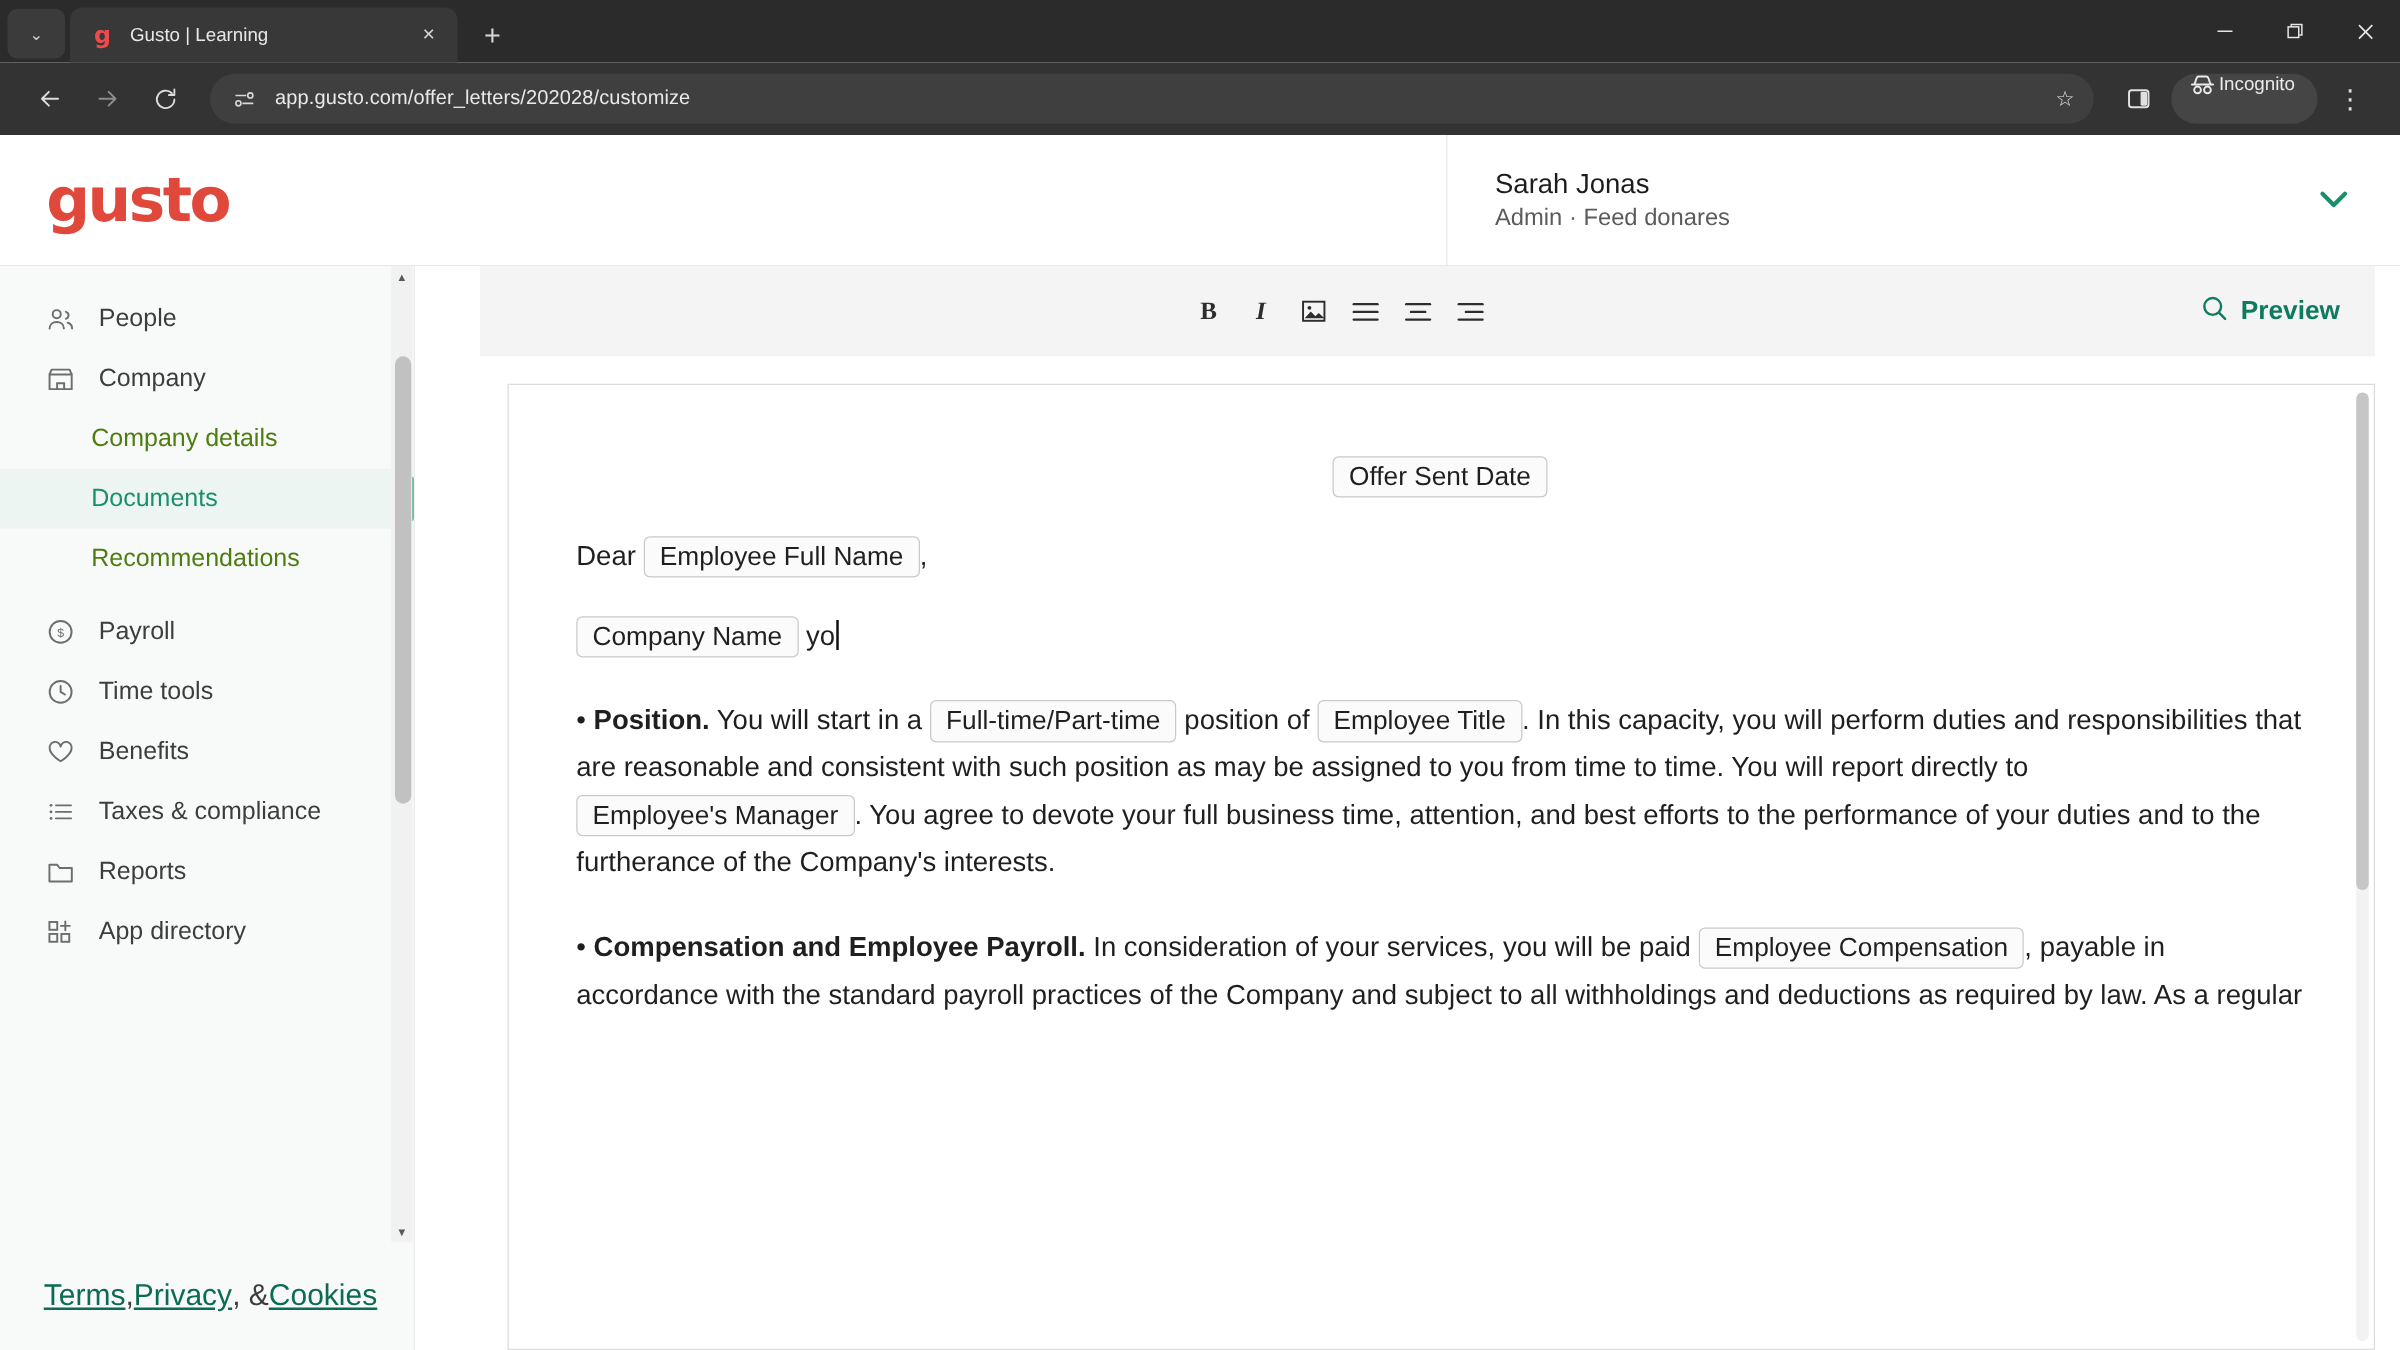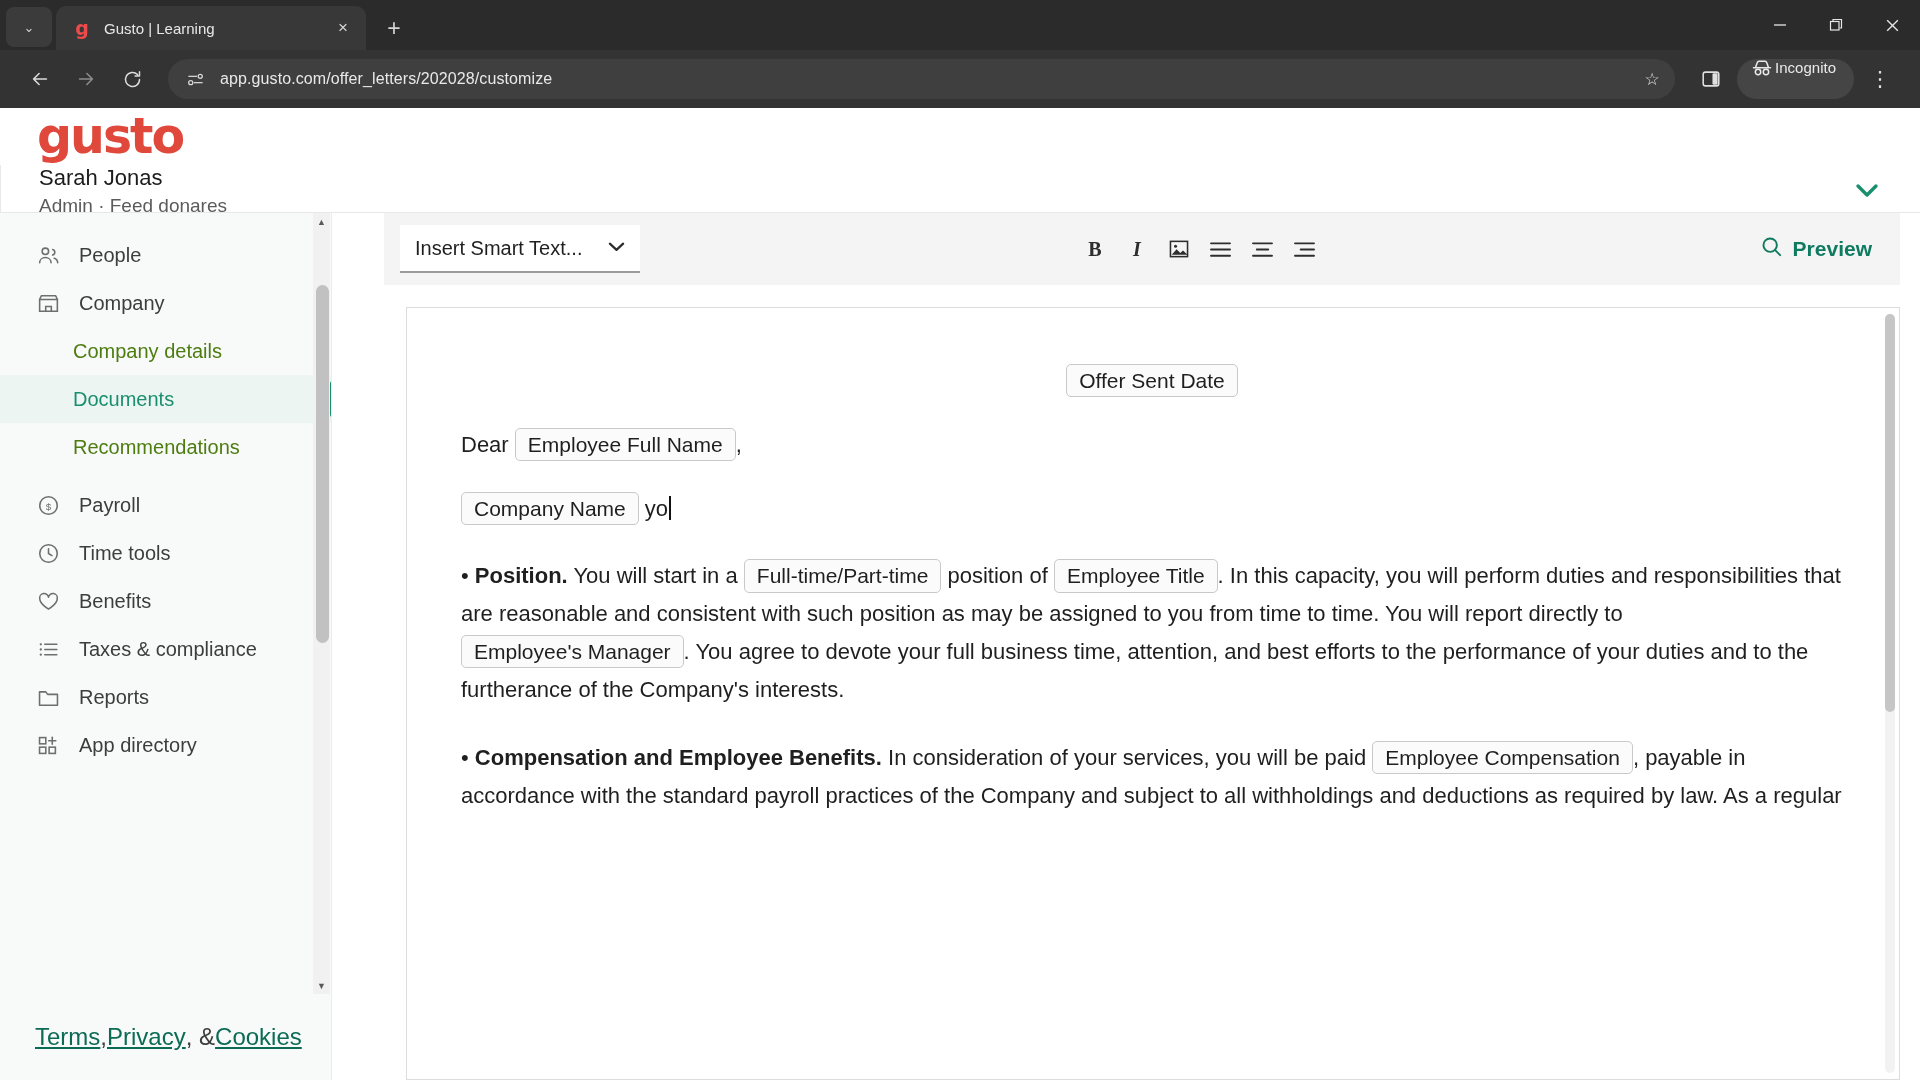--- a/index.html
+++ b/index.html
@@ -56,21 +56,21 @@
   .tb-icon { width: 40px; height: 40px; display: flex; align-items: center; justify-content: center; color: #e0e0e0; }
   .incognito-pill {
     height: 40px; background: #454545; border-radius: 20px; display: flex; align-items: flex-start;
     gap: 2px; padding: 0 18px 0 14px; color: #eaeaea; font-size: 15px;
   }
 
   
   .page { flex: 1; background: #fff; display: flex; flex-direction: column; position: relative; overflow: hidden; }
 
   .gusto-header {
-    height: 105px; display: flex; align-items: stretch; border-bottom: 1px solid #e8e8e8; background: #fff; flex-direction: column;
+    height: 105px; display: flex; align-items: stretch; border-bottom: 1px solid #e8e8e8; background: #fff;
   }
   .brand-zone { width: 1157px; display: flex; align-items: center; padding-left: 37px; }
   .gusto-logo {
     font-family: "DejaVu Sans", sans-serif; font-size: 49px; font-weight: bold;
     color: #e0483c; letter-spacing: -2px;
   }
   .user-zone {
     flex: 1; border-left: 1px solid #e8e8e8; display: flex; align-items: center;
     justify-content: space-between; padding: 0 38px 0 38px;
   }
@@ -382,28 +382,20 @@
             <a href="#">Privacy</a>
             <span>, &amp; </span>
             <a href="#">Cookies</a>
         </div>
       </div>
 
       <div class="main">
         <div class="main-inner">
 
           <div class="editor-toolbar">
-            <div class="smart-text-select">
-              <span>Insert Smart Text...</span>
-              <span class="sel-caret">
-                <svg width="19" height="13" viewBox="0 0 20 13">
-                    <path d="M3 3.5l7 6.5 7-6.5" fill="none" stroke="#2a2a2a" stroke-width="2.3" stroke-linecap="round" stroke-linejoin="round"></path>
-                  </svg>
-              </span>
-            </div>
 
             <div class="fmt-group">
               <div class="fmt-btn" style="font-weight:bold;font-family:'Liberation Serif',serif;">B</div>
               <div class="fmt-btn ital-i">I</div>
               <div class="fmt-btn">
                 <svg width="22" height="20" viewBox="0 0 24 22">
                   <rect x="2.6" y="2.6" width="18.8" height="16.8" fill="none" stroke="#2d2d2d" stroke-width="1.7"></rect>
                   <circle cx="8.2" cy="8" r="1.7" fill="#2d2d2d"></circle>
                   <path d="M4 17.2l5.4-6 4 4.3 3-2.9 5 4.6z" fill="#2d2d2d"></path>
                 </svg>
@@ -463,21 +455,21 @@
                   <span>yo</span><span class="caret-bar"></span>
                 </div>
 
                 <div class="bullet">
                   <span>•</span>
                   <strong>Position.</strong><span> You will start in a </span><span class="tok">Full-time/Part-time</span><span> position of </span><span class="tok">Employee Title</span><span>. In this capacity, you will perform duties and responsibilities that are reasonable and consistent with such position as may be assigned to you from time to time. You will report directly to </span><span class="tok">Employee's Manager</span><span>. You agree to devote your full business time, attention, and best efforts to the performance of your duties and to the furtherance of the Company's interests.</span>
                 </div>
 
                 <div class="bullet">
                   <span>•</span>
-                  <strong>Compensation and Employee Benefits.</strong><span> In consideration of your services, you will be paid </span><span class="tok">Employee Compensation</span><span>, payable in accordance with the standard payroll practices of the Company and subject to all withholdings and deductions as required by law. As a regular</span>
+                  <strong>Compensation and Employee Payroll.</strong><span> In consideration of your services, you will be paid </span><span class="tok">Employee Compensation</span><span>, payable in accordance with the standard payroll practices of the Company and subject to all withholdings and deductions as required by law. As a regular</span>
                 </div>
 
               </div>
             </div>
           </div>
 
         </div>
       </div>
     </div>
   </div>

